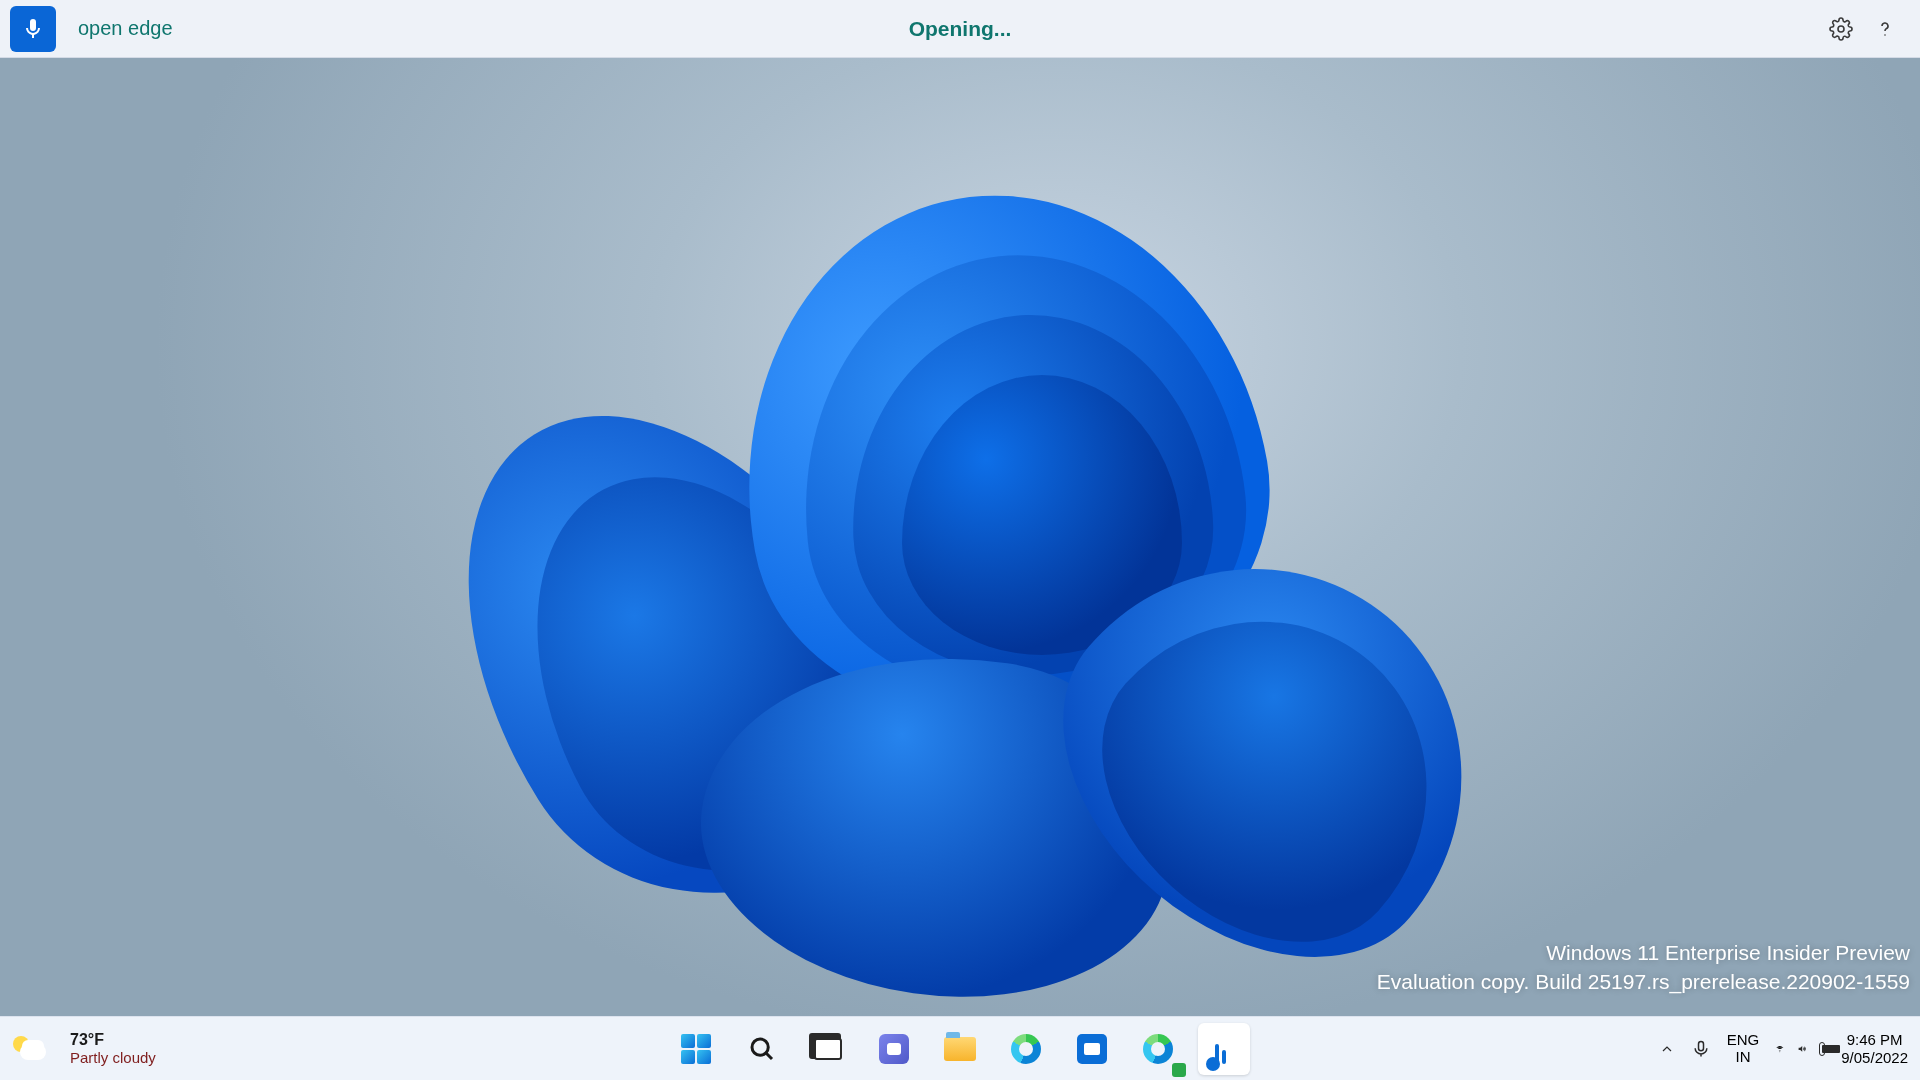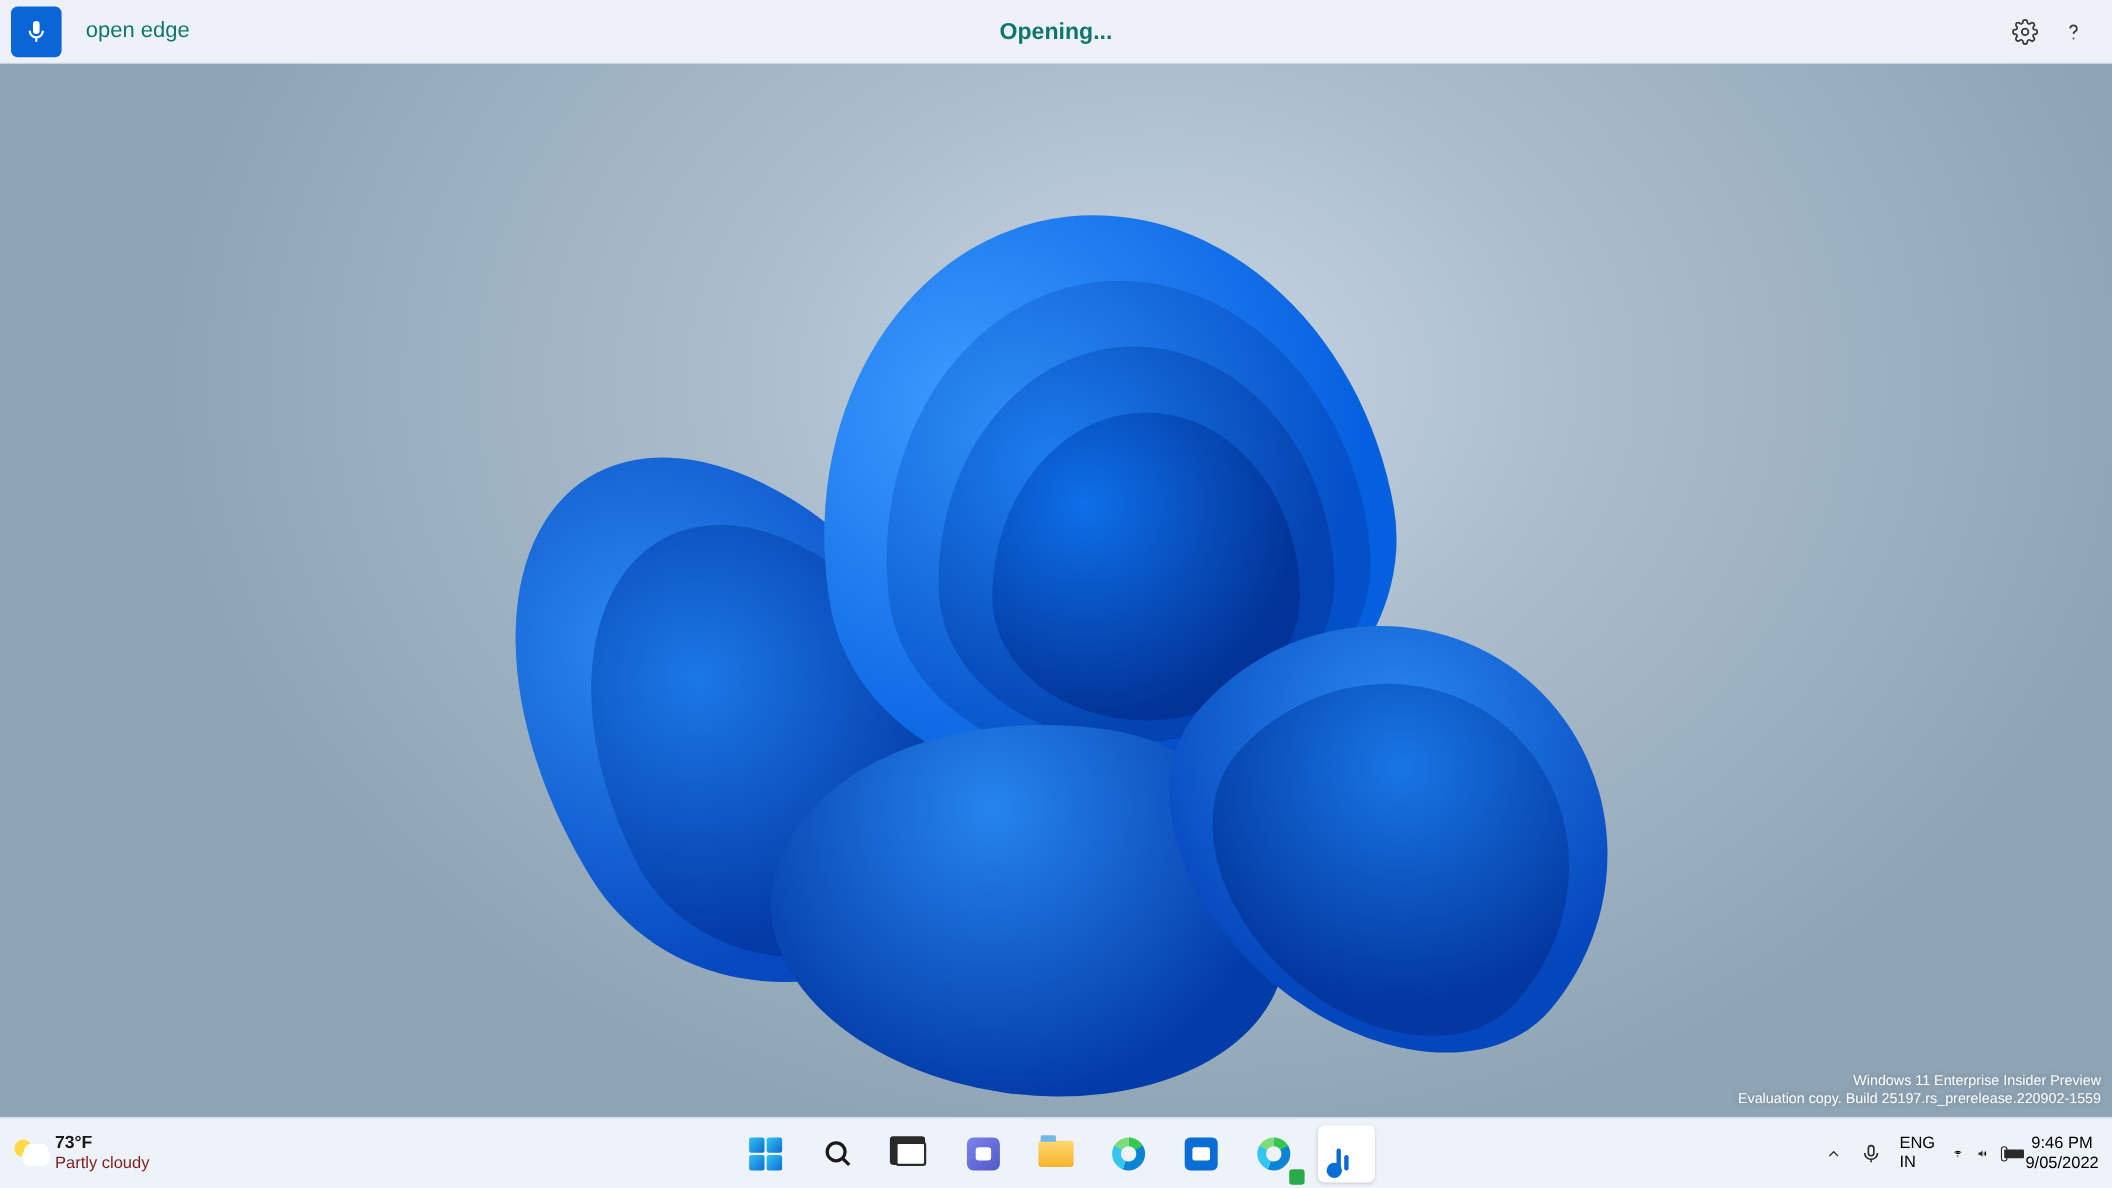--- a/index.html
+++ b/index.html
@@ -45,35 +45,35 @@
 .p2 { width:440px;height:440px; left:380px; top:120px; background: radial-gradient(circle at 30% 30%, #2e8ff7, #0450c8 70%); transform: rotate(-6deg); }
 .p3 { width:360px;height:360px; left:430px; top:180px; background: radial-gradient(circle at 30% 30%, #1e7ff0, #0342b0 70%); transform: rotate(-2deg); }
 .p4 { width:280px;height:280px; left:480px; top:240px; background: radial-gradient(circle at 30% 30%, #0e6fe8, #023498 70%); }
 .p5 { width:380px;height:520px; left:60px; top:260px; background: radial-gradient(circle at 40% 30%, #2c8af2, #0648c0 70%); transform: rotate(-32deg); border-radius: 50% 50% 40% 60% / 60% 60% 40% 40%; }
 .p6 { width:320px;height:420px; left:120px; top:330px; background: radial-gradient(circle at 40% 30%, #1b78e6, #033aa6 70%); transform: rotate(-28deg); border-radius: 50% 50% 40% 60% / 60% 60% 40% 40%; }
 .p7 { width:420px;height:360px; left:640px; top:440px; background: radial-gradient(circle at 35% 30%, #2a87f0, #0446bc 70%); transform: rotate(40deg); }
 .p8 { width:340px;height:300px; left:680px; top:490px; background: radial-gradient(circle at 35% 30%, #1876e4, #0338a0 70%); transform: rotate(42deg); }
 .p9 { width:470px;height:340px; left:280px; top:520px; background: radial-gradient(circle at 40% 25%, #2684ee, #033ca8 70%); transform: rotate(8deg); border-radius: 60% 40% 50% 50% / 55% 55% 45% 45%; }
 
 .watermark {
-  position: absolute; right: 10px; bottom: 8px;
-  text-align: right; color: #ffffff; font-size: 13px; line-height: 1.35;
+  position: absolute; right: 10px; bottom: 20px;
+  text-align: right; color: #ffffff; font-size: 21px; line-height: 1.35;
   text-shadow: 0 0 6px rgba(0,0,0,.25);
 }
 
 
 .taskbar {
   height: 64px;
   background: #eef3fa;
   border-top: 1px solid #dce3ee;
   display: flex; align-items: center;
   position: relative;
   padding: 0 12px;
 }
-.tb-left { display:flex; align-items:center; gap: 4px; cursor:pointer; }
+.tb-left { display:flex; align-items:center; gap: 24px; cursor:pointer; }
 .weather-icon { width: 34px; height: 28px; position:relative; }
 .weather-icon .sun { position:absolute; width:16px;height:16px; background:#ffd94a; border-radius:50%; left:1px; top:2px; }
 .weather-icon .cloud { position:absolute; width:26px;height:16px; background:#fff; border-radius:10px; left:8px; top:10px; box-shadow: 0 -6px 0 -2px #fff; }
 .weather-txt { display:flex; flex-direction:column; line-height:1.15; }
 .weather-txt .temp { font-size:16px; font-weight:600; color:#1a1a1a; }
 .weather-txt .cond { font-size:15px; color:#7f1d1d; }
 
 .tb-center {
   position:absolute; left:50%; transform:translateX(-50%);
   display:flex; align-items:center; gap:14px;
@@ -101,21 +101,21 @@
 .store-icon::after { content:''; width:16px;height:12px; background:#fff; border-radius:2px; }
 .voice-access-icon { width:30px;height:30px; display:flex; align-items:flex-end; justify-content:center; gap:3px; }
 .voice-access-icon span { width:4px; background:#0a6dd6; border-radius:2px; }
 .voice-access-icon span:nth-child(1){height:12px} .voice-access-icon span:nth-child(2){height:20px} .voice-access-icon span:nth-child(3){height:14px}
 .voice-access-icon .head { position:absolute; left:8px; bottom:4px; width:14px;height:14px;border-radius:50%; background:#0a6dd6; }
 
 .tb-right { margin-left:auto; display:flex; align-items:center; gap:16px; }
 .tray-item { display:flex; align-items:center; justify-content:center; cursor:pointer; color:#2a2a2a; }
 .tray-item svg { width:20px; height:20px; fill:none; stroke:#2a2a2a; stroke-width:1.8; }
 .chevron svg { width:16px; height:16px; }
-.lang { display:flex; flex-direction:column; font-size:15px; line-height:1.1; cursor:pointer; }
+.lang { display:flex; flex-direction:column; align-items:center; font-size:15px; line-height:1.1; cursor:pointer; }
 .sys-icons { display:flex; gap:12px; align-items:center; cursor:pointer; }
 .battery { width:26px;height:14px;border:1.8px solid #2a2a2a; border-radius:3px; position:relative; }
 .battery::after { content:''; position:absolute; right:-5px; top:3px; width:3px;height:6px; background:#2a2a2a; border-radius:1px; }
 .battery .fill { position:absolute; left:2px; top:2px; bottom:2px; width:18px; background:#2a2a2a; border-radius:1px; }
 .clock { display:flex; flex-direction:column; align-items:center; font-size:15px; line-height:1.15; cursor:pointer; }
 </style>
 </head>
 <body>
 
 <div class="voice-bar">

